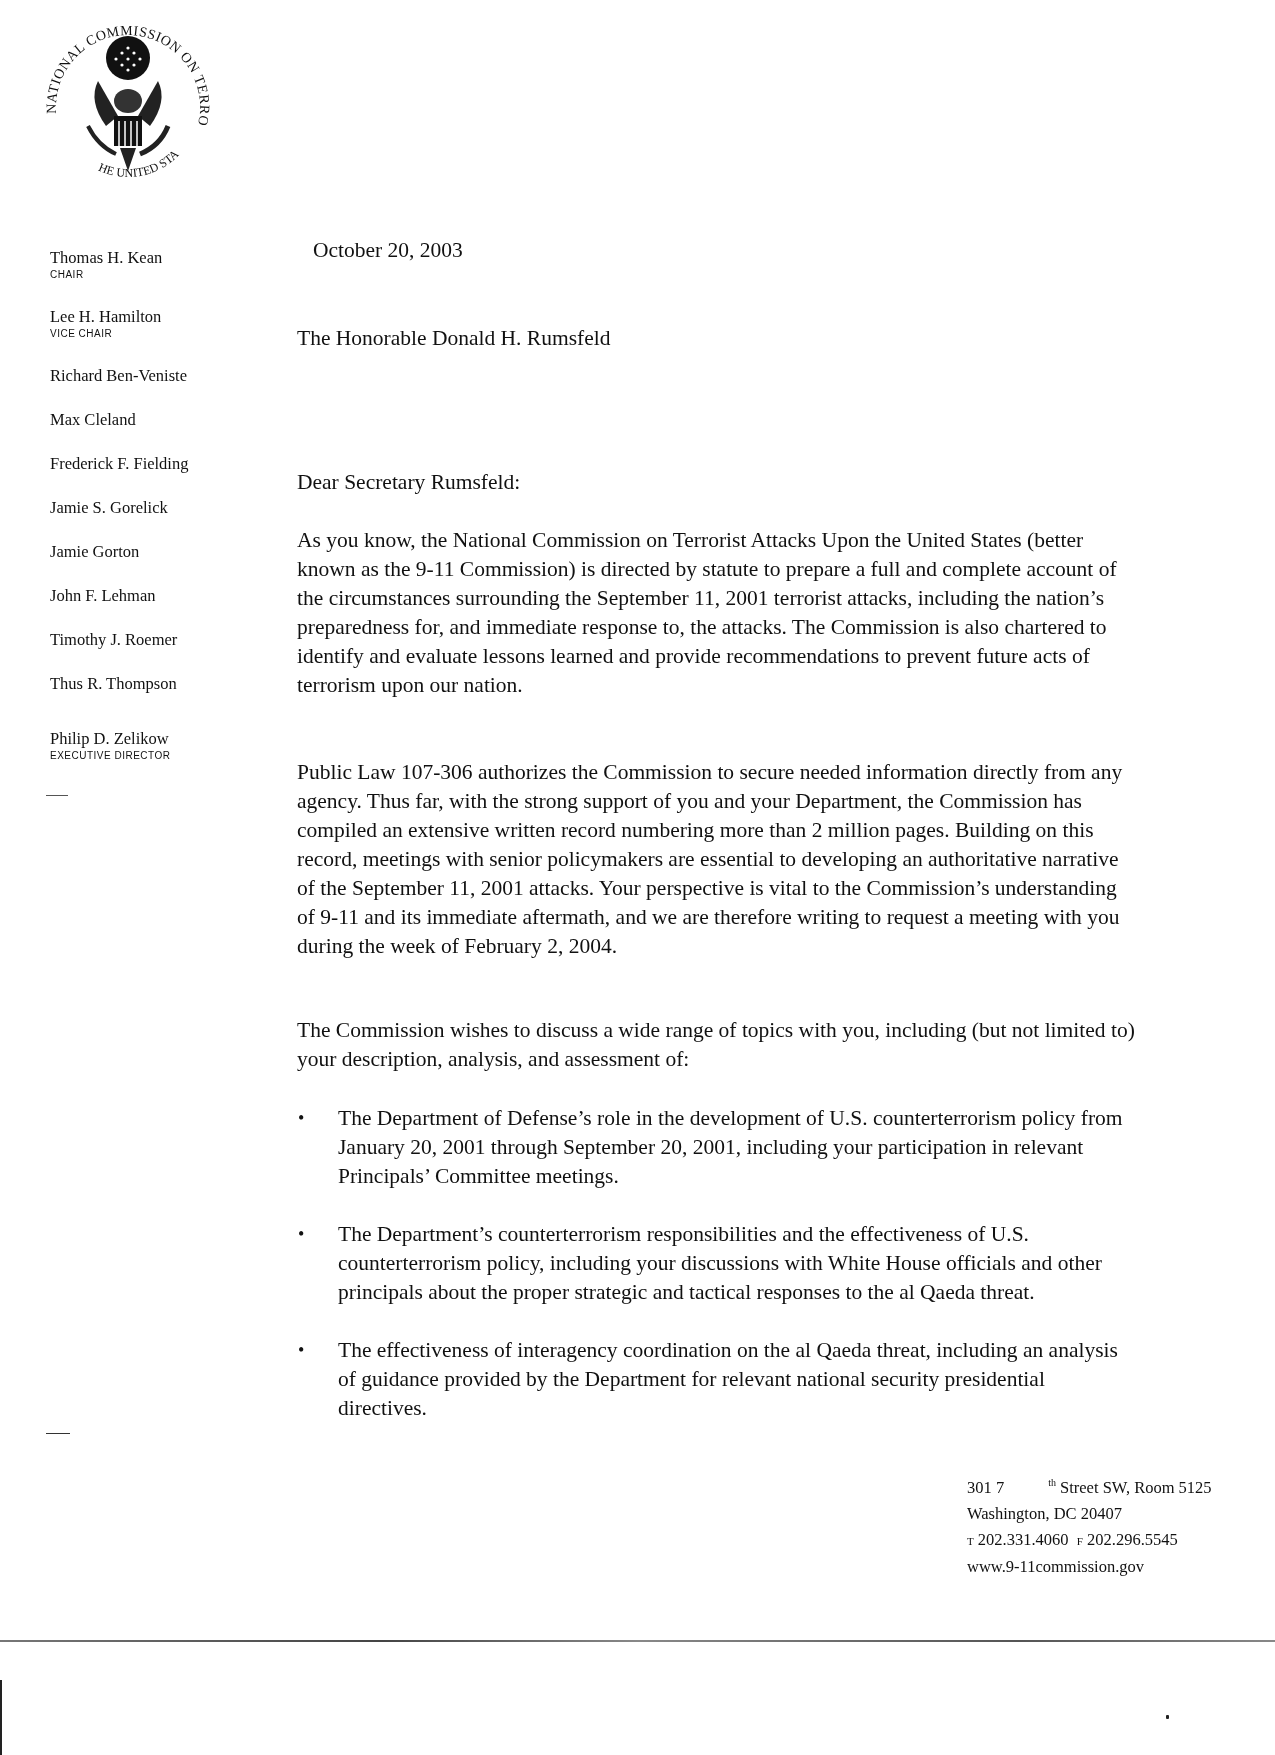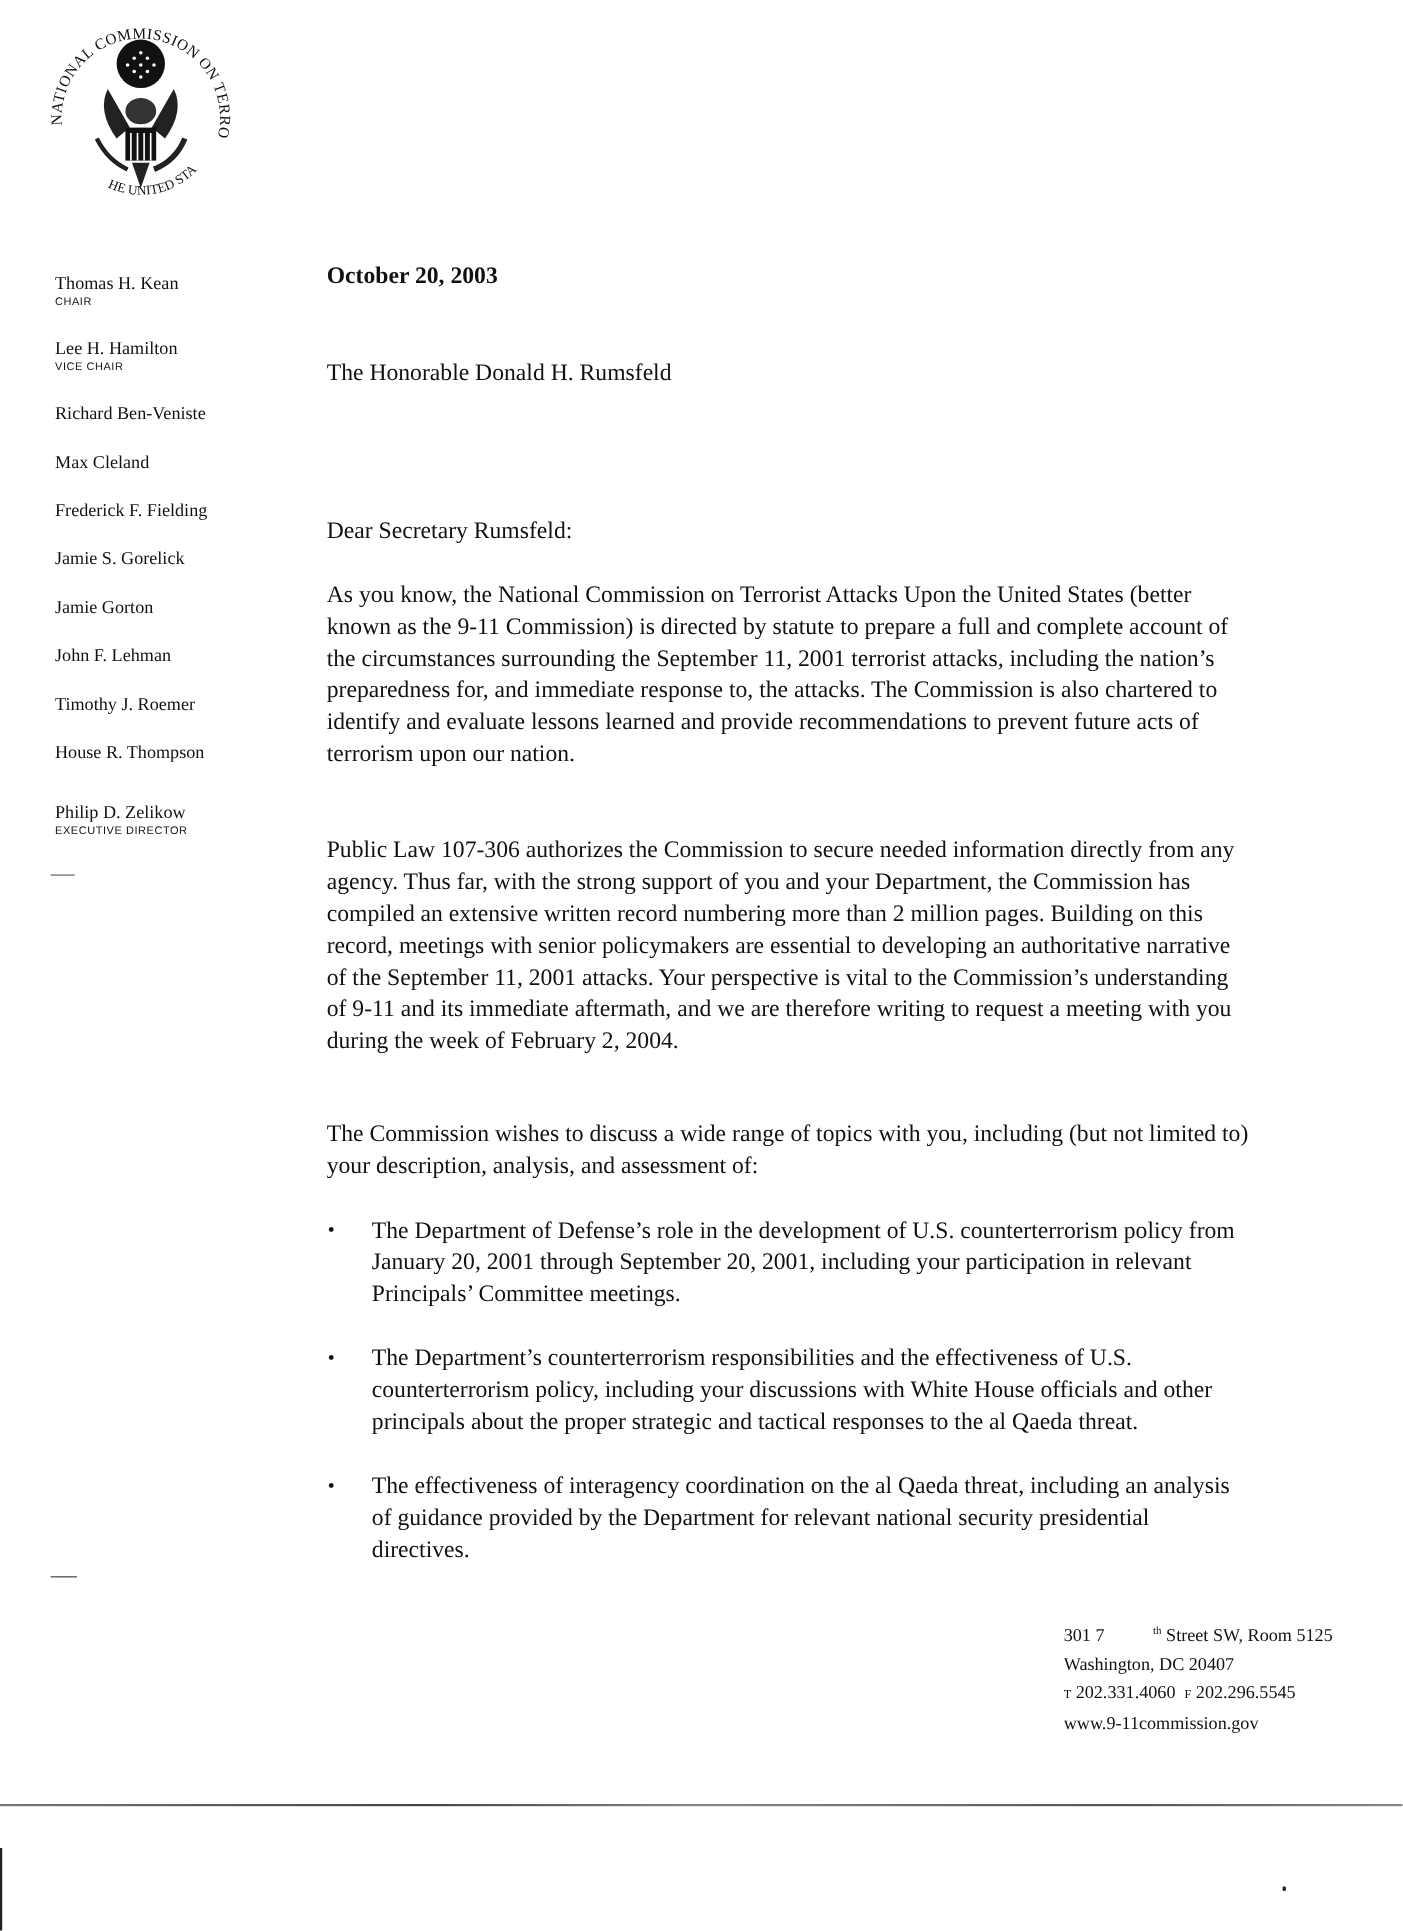--- a/index.html
+++ b/index.html
@@ -11,21 +11,21 @@
   .sidebar { position: absolute; left: 38px; top: 236px; width: 200px; font-family: "Liberation Serif", serif; }
   .member { margin: 12px; font-size: 16.5px; line-height: 19px; }
   .member .name { display: block; }
   .member .role { display: block; font-size: 10px; letter-spacing: 0.5px; line-height: 15px; font-family: "Liberation Sans", sans-serif; }
   .member + .member { margin-top: 25px; }
   .member.director { margin-top: 36px; }
   .sig-mark { position: absolute; height: 1px; background: #555; }
 
   .letter { position: absolute; left: 297px; top: 236px; width: 840px; font-size: 21.5px; line-height: 29px; }
   .letter p { margin: 0; }
-  .date { position: absolute; top: 0; left: 0; font-weight: bold; }
+  .date { position: absolute; top: 0; left: 16px; }
   .addr { position: absolute; top: 88px; left: 0; }
   .addr div { line-height: 29px; }
   .salutation { position: absolute; top: 232px; left: 0; }
   .para1 { position: absolute; top: 290px; left: 0; width: 840px; }
   .para2 { position: absolute; top: 522px; left: 0; width: 840px; }
   .para3 { position: absolute; top: 780px; left: 0; width: 840px; }
   .bullets { position: absolute; top: 868px; left: 0; width: 840px; margin: 0; padding: 0; list-style: none; }
   .bullets li { position: relative; padding-left: 41px; }
   .bullets li + li { margin-top: 29px; }
   .bullets li .dot { position: absolute; left: 1px; top: 0; font-size: 18px; }
@@ -105,21 +105,21 @@
   <div class="member">
     <span class="name">Jamie Gorton</span>
   </div>
   <div class="member">
     <span class="name">John F. Lehman</span>
   </div>
   <div class="member">
     <span class="name">Timothy J. Roemer</span>
   </div>
   <div class="member">
-    <span class="name">House R. Thompson</span>
+    <span class="name">Thus R. Thompson</span>
   </div>
   <div class="member director">
     <span class="name">Philip D. Zelikow</span>
     <span class="role">EXECUTIVE DIRECTOR</span>
   </div>
 </div>
 <div class="sig-mark" style="left:46px; top:795px; width:22px;"></div>
 <div class="sig-mark" style="left:46px; top:1433px; width:24px; background:#333;"></div>
 
 <div class="letter">

